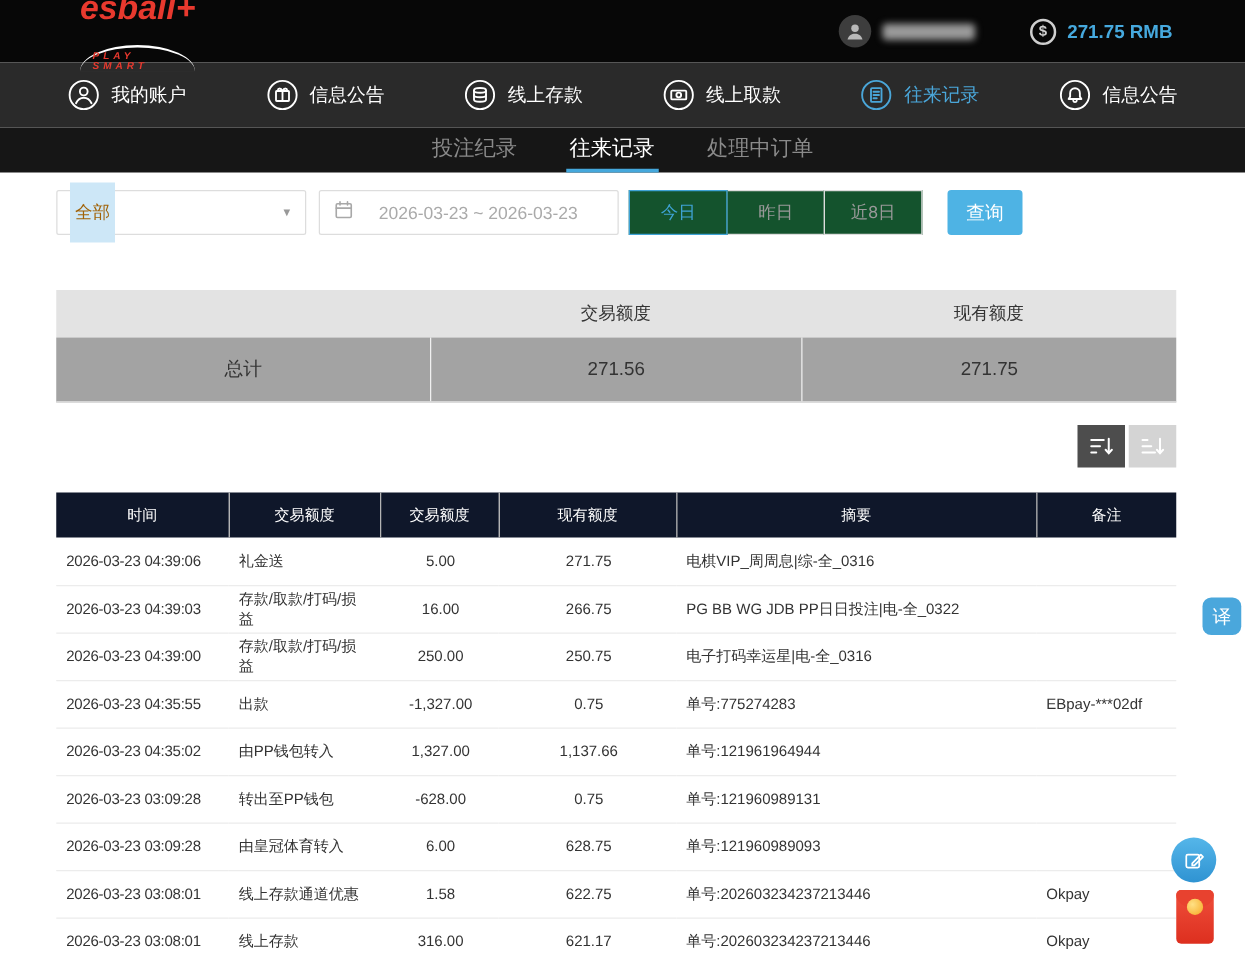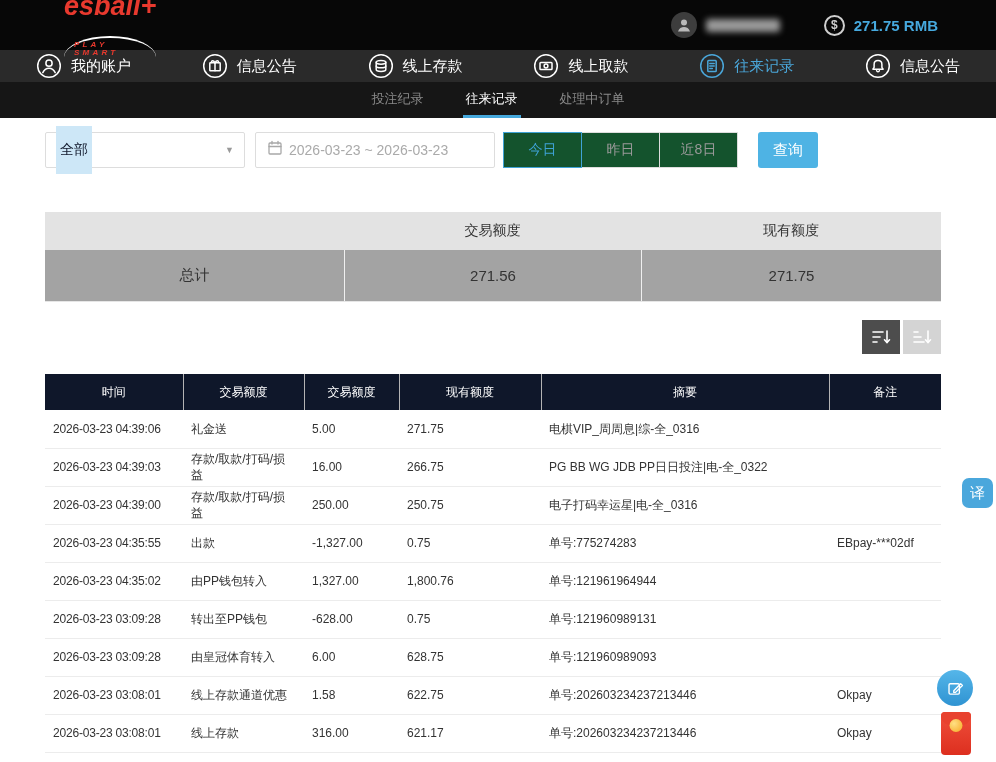--- a/index.html
+++ b/index.html
@@ -13,38 +13,38 @@
 .logo-tag{font-size:8px;color:#e8392e;letter-spacing:3.2px;margin-top:16px;font-style:italic;font-weight:bold;border-top:2px solid #fff;border-radius:50%/100% 100% 0 0;padding:3px 0 0 10px;width:92px}
 .top-right{display:flex;align-items:center;gap:44px}
 .user-cluster{display:flex;align-items:center;gap:9px;cursor:pointer}
 .avatar{width:26px;height:26px;border-radius:50%;background:#3d3d3d;display:flex;align-items:center;justify-content:center;overflow:hidden}
 .blur-name{width:74px;height:13px;border-radius:3px;background:#9a9a9a;filter:blur(3px)}
 .balance-cluster{display:flex;align-items:center;gap:9px;cursor:pointer}
 .coin{width:21px;height:21px;border-radius:50%;border:2px solid #cfcfcf;color:#cfcfcf;font-size:12px;font-weight:bold;display:flex;align-items:center;justify-content:center}
 .balance-text{color:#46a9de;font-size:15px;font-weight:bold}
 
 
-.navbar{height:32px;background:#2a2a2a;display:flex;align-items:center;justify-content:space-between;padding:0 36px}
+.navbar{height:52px;background:#2a2a2a;display:flex;align-items:center;justify-content:space-between;padding:0 54px}
 .nav-item{display:flex;align-items:center;gap:9px;color:#fff;font-size:15px;cursor:pointer}
 .nav-item.active{color:#4aa6d9}
 .nav-icon svg{display:block}
 
 
 .subnav{height:36px;background:#161616;display:flex;align-items:stretch;justify-content:center;gap:36px}
-.tab{display:flex;align-items:center;color:#8a8a8a;font-size:13px;border-bottom:3px solid transparent;padding:0 3px;cursor:pointer}
+.tab{display:flex;align-items:center;color:#8a8a8a;font-size:17px;border-bottom:3px solid transparent;padding:0 3px;cursor:pointer}
 .tab.active{color:#fff;border-bottom-color:#45a8dc}
 
 .content{width:896px;margin-left:45px}
 
 
 .filter-bar{display:flex;align-items:center;margin-top:14px;height:36px}
 .select{width:200px;height:36px;border:1px solid #ddd;border-radius:2px;display:flex;align-items:center;padding:0 10px;cursor:pointer;background:#fff}
-.select-value{background:#cde7f7;color:#0f172a;font-size:14px;padding:15px 4px}
+.select-value{background:#cde7f7;color:#a16207;font-size:14px;padding:15px 4px}
 .caret{margin-left:auto;color:#999;font-size:9px}
-.date-box{width:240px;height:36px;border:1px solid #ddd;border-radius:2px;display:flex;align-items:center;gap:6px;padding:0 11px;margin-left:10px;cursor:pointer;background:#fff}
+.date-box{width:240px;height:36px;border:1px solid #ddd;border-radius:2px;display:flex;align-items:center;gap:20px;padding:0 11px;margin-left:10px;cursor:pointer;background:#fff}
 .date-text{color:#aaa;font-size:14px}
 .quick-group{display:flex;margin-left:8px}
 .quick-btn{width:79px;height:36px;background:#14532d;border:1px solid #ddd;color:#999;font-size:14px;display:flex;align-items:center;justify-content:center;cursor:pointer;margin-left:-1px}
 .quick-btn:first-child{margin-left:0}
 .quick-btn.active{border-color:#3fa3d6;color:#3fa3d6;position:relative;z-index:1}
 .search-btn{width:60px;height:36px;background:#4eb3e4;color:#fff;font-size:15px;border:none;border-radius:3px;margin-left:20px;cursor:pointer}
 
 
 .summary{margin-top:44px}
 .s-row{display:grid;grid-template-columns:299px 297px 300px}
@@ -59,21 +59,21 @@
 .sort-btn{width:38px;height:34px;display:flex;align-items:center;justify-content:center;cursor:pointer}
 .sort-btn.desc{background:#4d4d4d}
 .sort-btn.asc{background:#d4d4d4}
 
 
 table.records{width:896px;border-collapse:collapse;table-layout:fixed;margin-top:20px}
 .records th{background:#0f172a;color:#fff;font-size:12px;font-weight:normal;height:36px;border-right:1px solid #b4b4b4}
 .records th:last-child{border-right:none}
 .records td{font-size:12px;color:#333;height:38px;padding:2px 8px;border-bottom:1px solid #ececec;line-height:1.35;vertical-align:middle;overflow:hidden}
 .records td.col-0{white-space:nowrap;letter-spacing:-.2px}
-.records td.col-2,.records td.col-3{text-align:left;padding-right:6px}
+.records td.col-2,.records td.col-3{text-align:center;padding-right:6px}
 
 
 .translate-widget{position:absolute;top:478px;right:3px;width:31px;height:30px;background:#4aa7dc;border-radius:7px;color:#fff;font-size:15px;display:flex;align-items:center;justify-content:center;cursor:pointer}
 .edit-widget{position:absolute;top:670px;right:23px;width:36px;height:36px;border-radius:50%;background:linear-gradient(#55b6e9,#2f93d2);display:flex;align-items:center;justify-content:center;cursor:pointer}
 .red-envelope{position:absolute;top:712px;right:25px;width:30px;height:43px;background:linear-gradient(#f0503c,#dd2f1f);border-radius:4px;cursor:pointer}
 .red-envelope::before{content:"";position:absolute;left:0;right:0;top:0;height:14px;background:#e8422f;border-radius:4px 4px 45% 45%/4px 4px 70% 70%}
 .red-envelope::after{content:"";position:absolute;left:50%;top:7px;transform:translateX(-50%);width:13px;height:13px;border-radius:50%;background:radial-gradient(circle at 35% 35%,#ffe084,#f6a822)}
 </style>
 </head>
 <body>
@@ -289,21 +289,21 @@
     <td class="col-2">-1,327.00</td>
     <td class="col-3">0.75</td>
     <td class="col-4">单号:775274283</td>
     <td class="col-5">EBpay-***02df</td>
   </tr>
 
   <tr>
     <td class="col-0">2026-03-23 04:35:02</td>
     <td class="col-1">由PP钱包转入</td>
     <td class="col-2">1,327.00</td>
-    <td class="col-3">1,800.76</td>
+    <td class="col-3">1,137.66</td>
     <td class="col-4">单号:121961964944</td>
     <td class="col-5"></td>
   </tr>
 
   <tr>
     <td class="col-0">2026-03-23 03:09:28</td>
     <td class="col-1">转出至PP钱包</td>
     <td class="col-2">-628.00</td>
     <td class="col-3">0.75</td>
     <td class="col-4">单号:121960989131</td>

